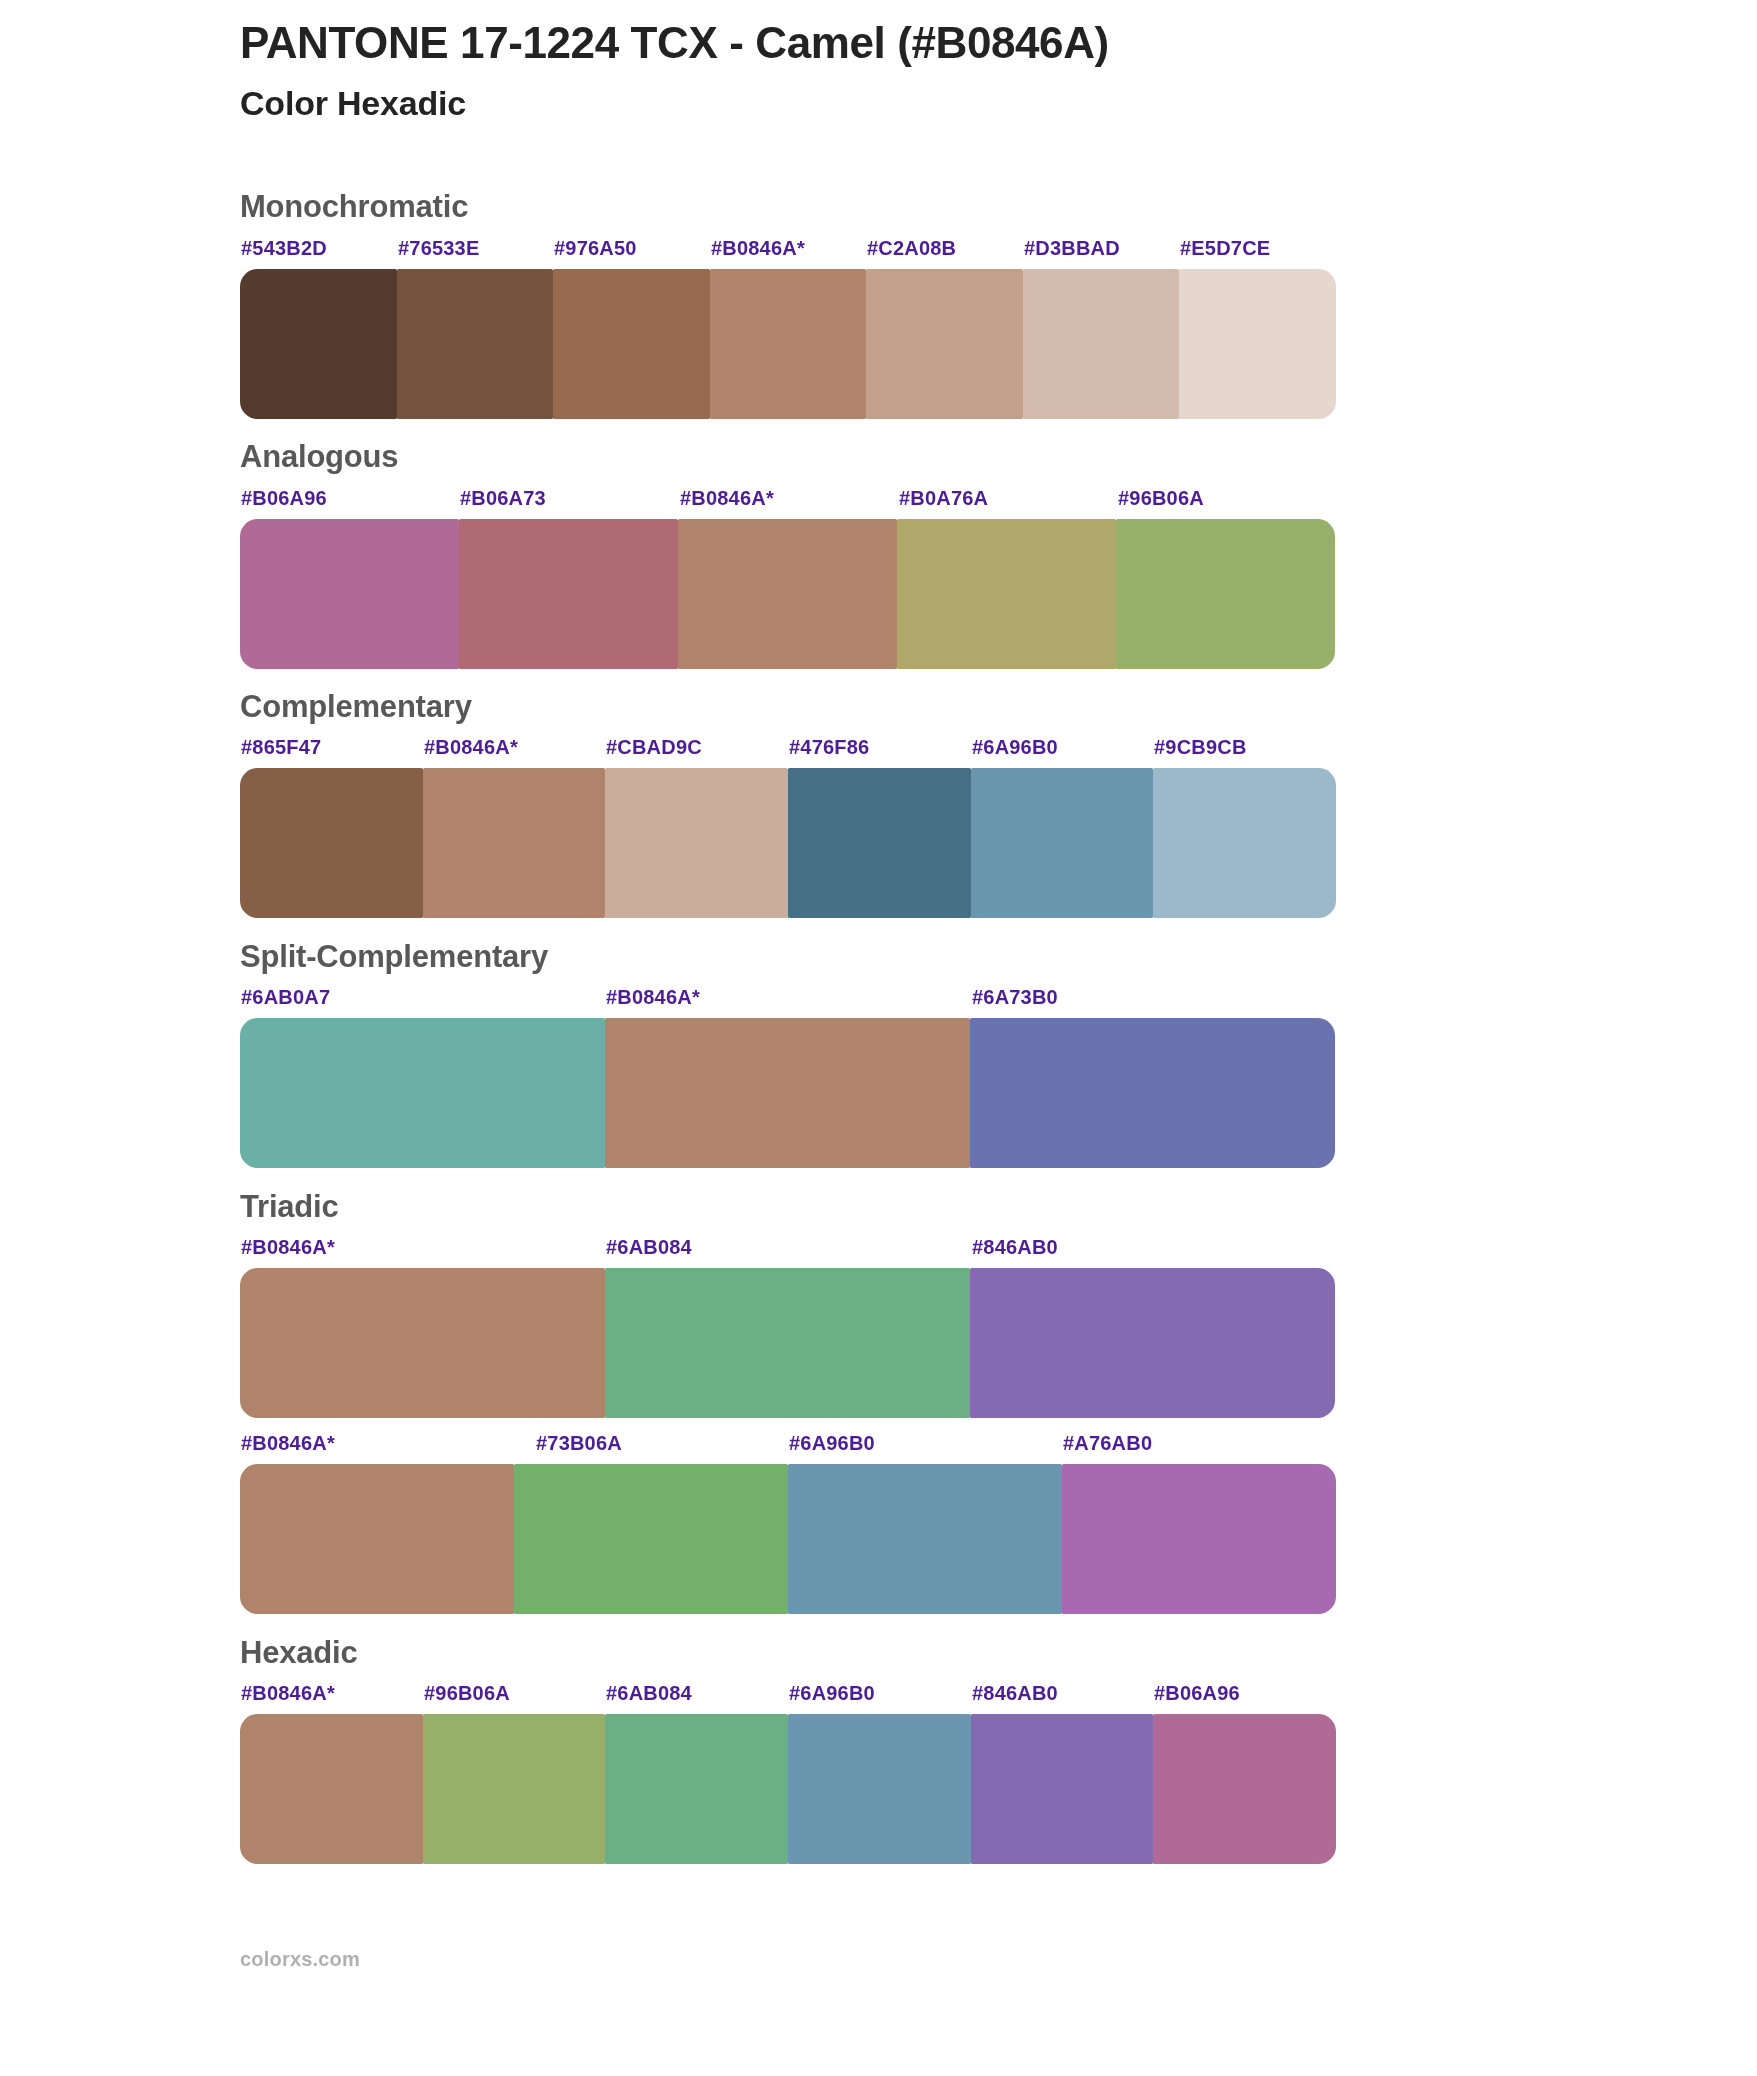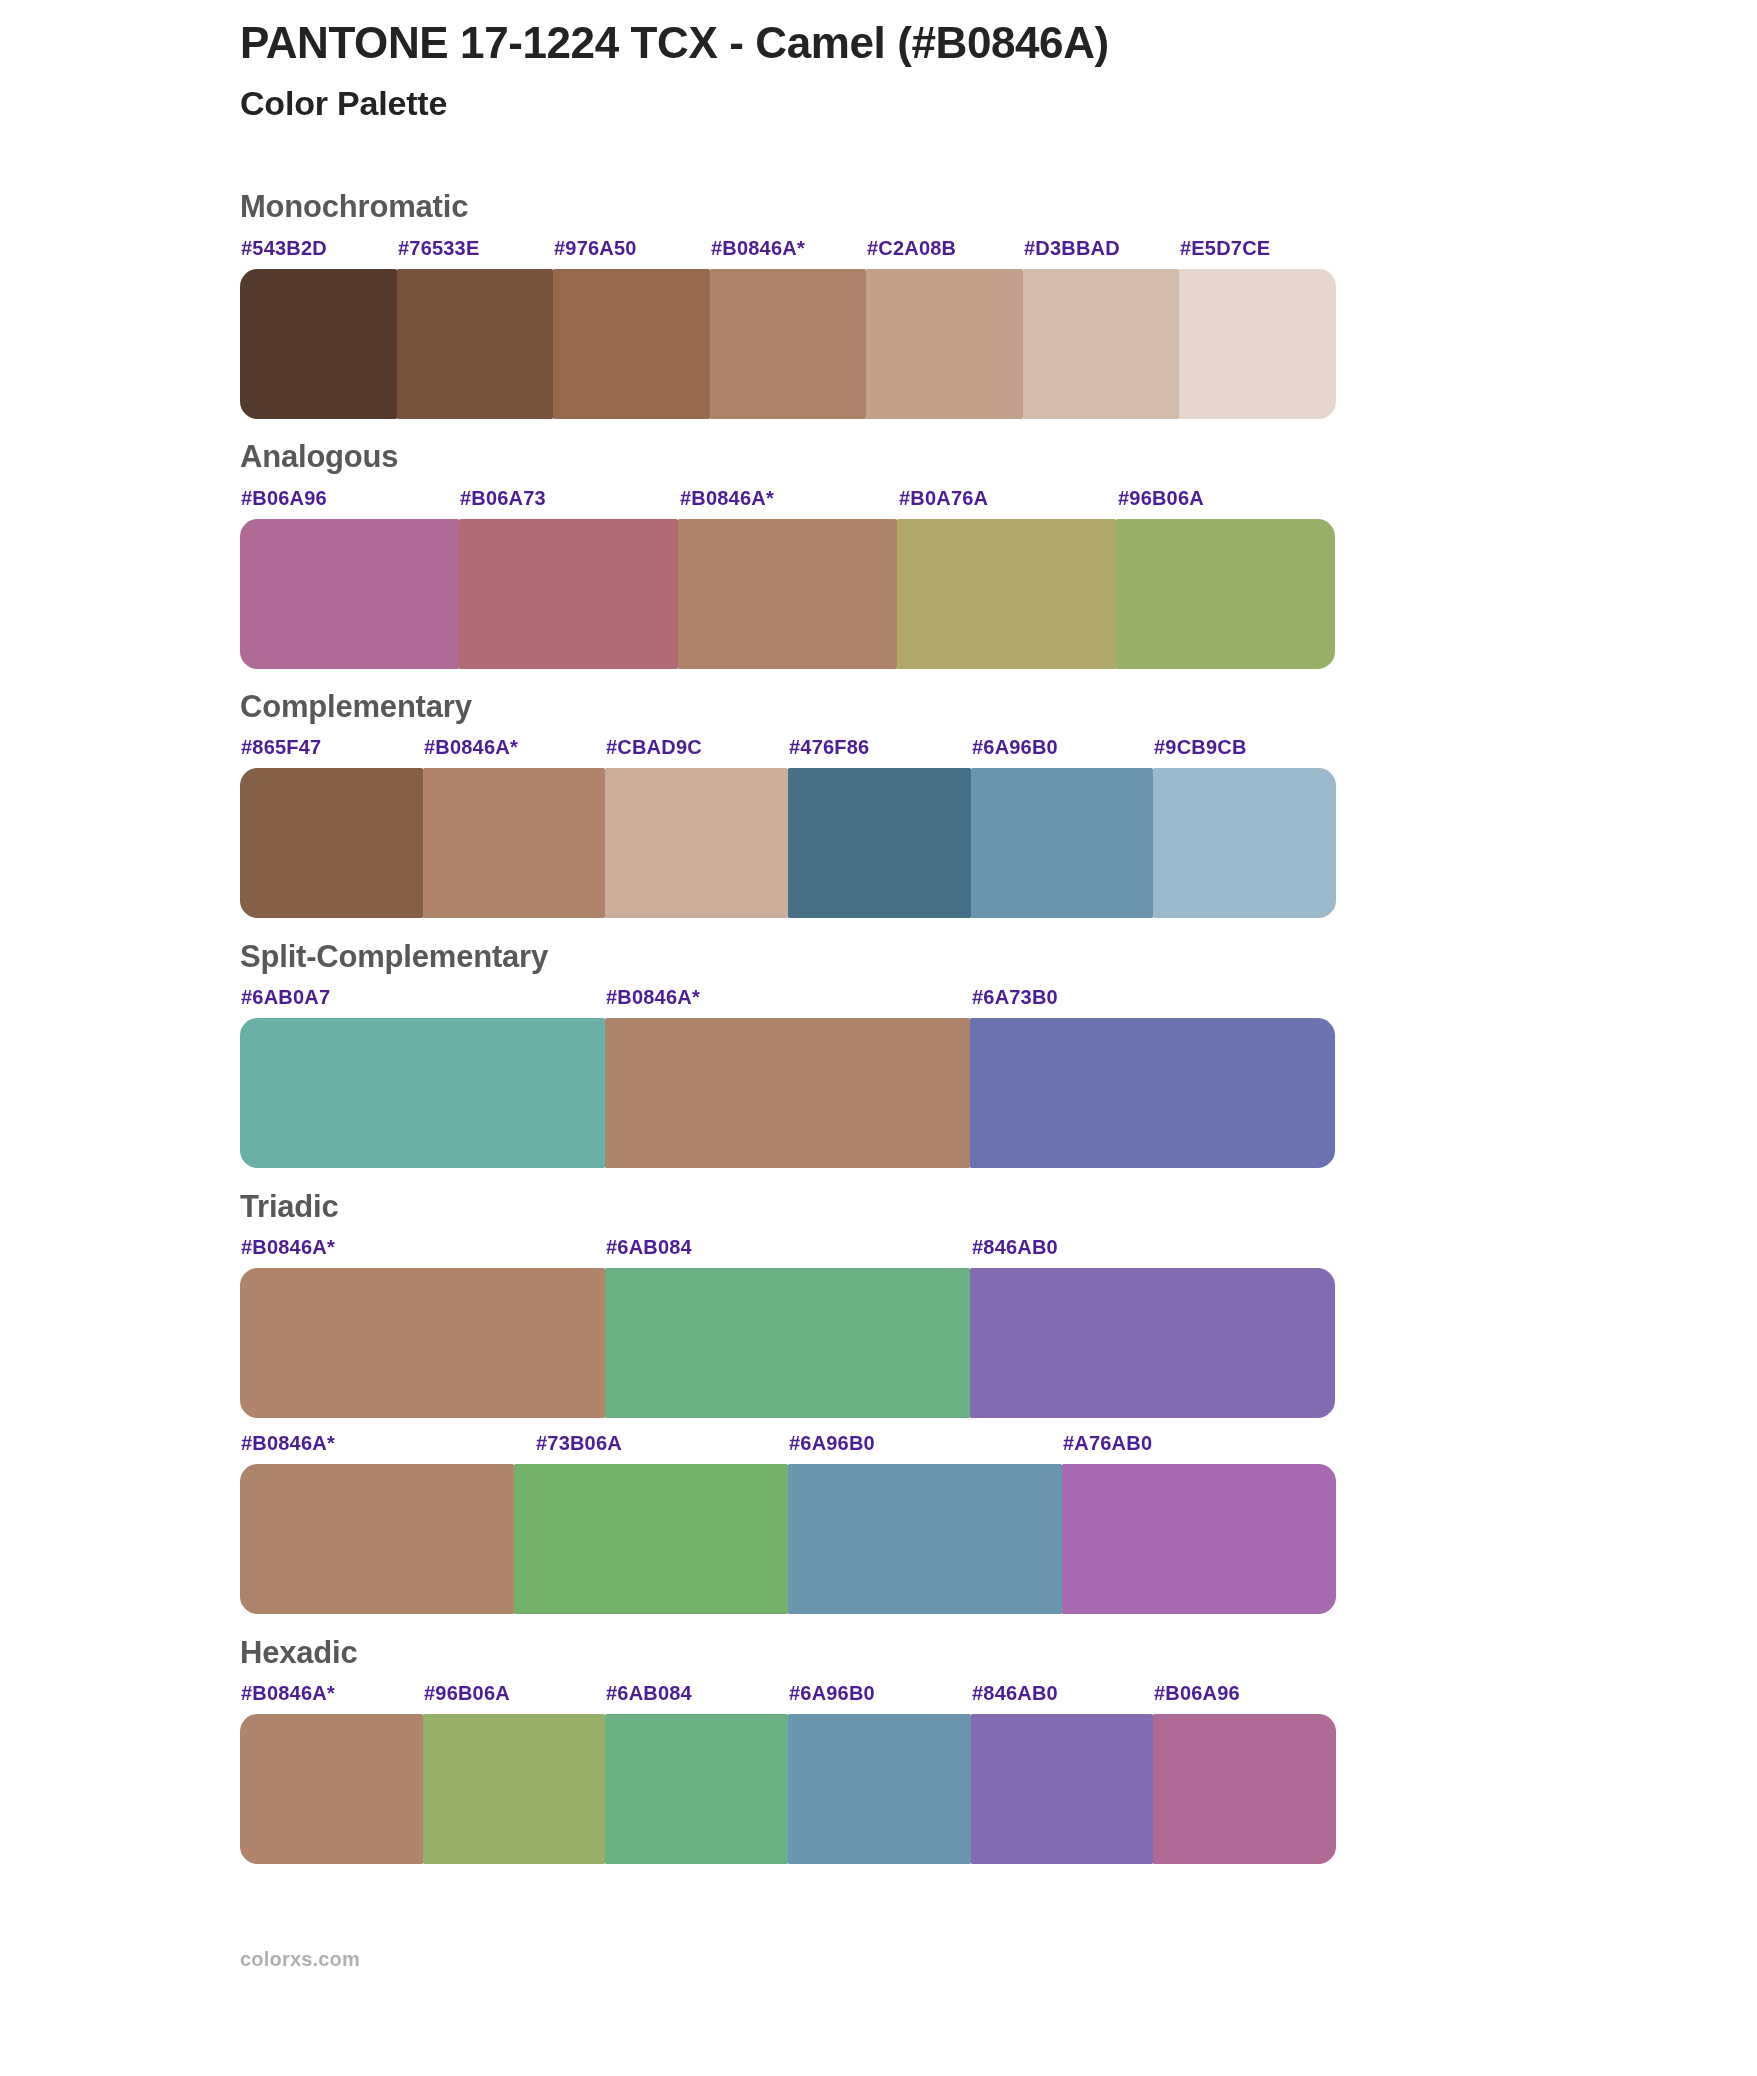--- a/index.html
+++ b/index.html
@@ -114,21 +114,21 @@
     letter-spacing: 0.2px;
   }
 </style>
 </head>
 <body>
 
 <div class="page">
 
   <div class="header">
     <h1 class="title">PANTONE 17-1224 TCX - Camel (#B0846A)</h1>
-    <h2 class="subtitle">Color Palette</h2>
+    <h2 class="subtitle">Color Hexadic</h2>
   </div>
 
   <div class="sections" id="sections-root">
       <div class="section">
         <div class="section-title">Monochromatic</div>
         <div class="labels">
           <span class="swatch-label" style="left: 241px;">#543B2D</span>
           <span class="swatch-label" style="left: 398px;">#76533E</span>
           <span class="swatch-label" style="left: 554px;">#976A50</span>
           <span class="swatch-label" style="left: 711px;">#B0846A*</span>

